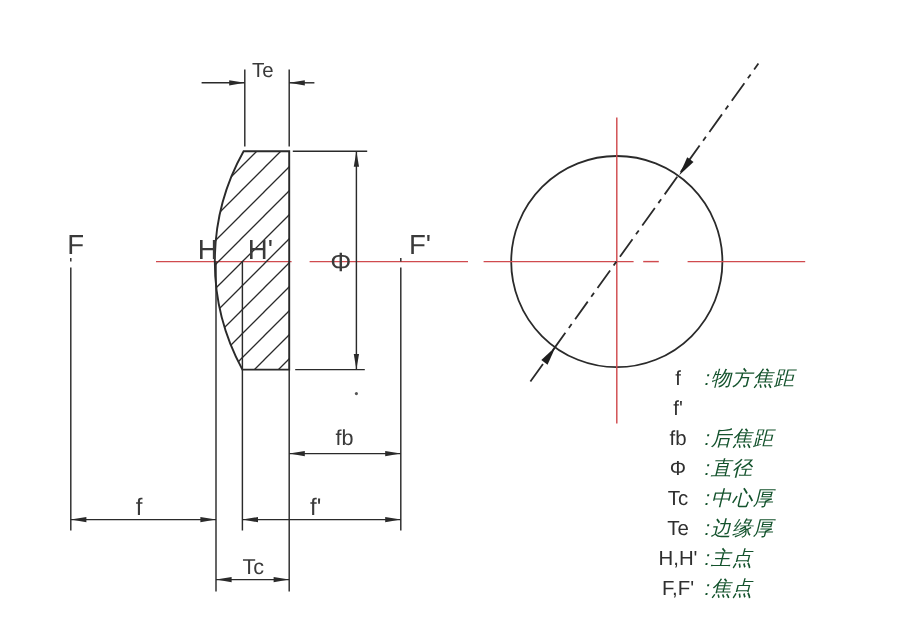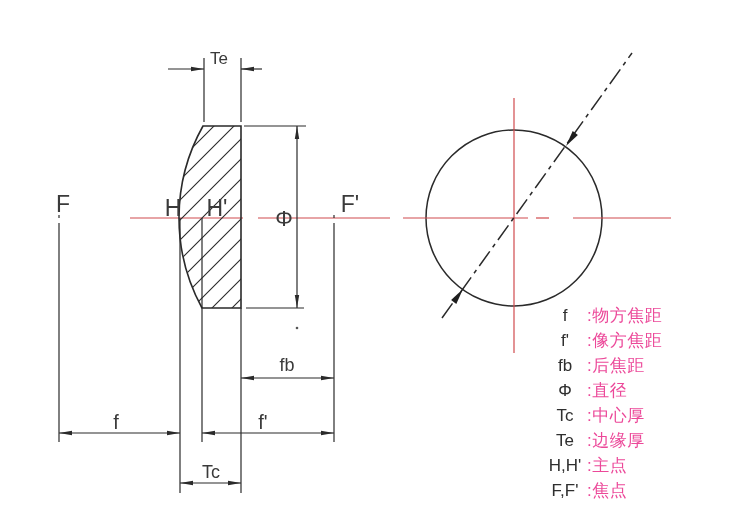--- a/index.html
+++ b/index.html
@@ -2,21 +2,21 @@
 <html><head>
 <meta charset="utf-8">
 <style>
   html,body{margin:0;padding:0;background:#fff;}
   #stage{position:relative;width:748px;height:532px;background:#ffffff;overflow:hidden;
          font-family:"Liberation Sans","DejaVu Sans",sans-serif;}
   #drawing{position:absolute;left:0;top:0;}
   .legend{position:absolute;left:543px;top:303px;color:#333;}
   .lg-row{display:flex;height:25px;align-items:center;font-size:17px;line-height:25px;}
   .lg-sym{width:44px;text-align:center;white-space:pre;color:#2f2f2f;}
-  .lg-desc{white-space:pre;color:#ec4899;letter-spacing:0.5px;}
+  .lg-desc{white-space:pre;color:#14532d;letter-spacing:0.5px;font-style:italic;}
   svg text{fill:#3a3a3a;}
 </style>
 </head>
 <body>
 
 <div id="stage">
 
   <svg id="drawing" width="748" height="532" viewBox="0 0 748 532">
     <defs>
       <pattern id="hatch" patternUnits="userSpaceOnUse" width="20" height="20">
@@ -116,21 +116,20 @@
     </g>
   </svg>
 
   <div class="legend">
     <div class="lg-row">
       <span class="lg-sym">f</span>
       <span class="lg-desc">:物方焦距</span>
     </div>
     <div class="lg-row">
       <span class="lg-sym">f'</span>
-      <span class="lg-desc">:像方焦距</span>
     </div>
     <div class="lg-row">
       <span class="lg-sym">fb</span>
       <span class="lg-desc">:后焦距</span>
     </div>
     <div class="lg-row">
       <span class="lg-sym">Φ</span>
       <span class="lg-desc">:直径</span>
     </div>
     <div class="lg-row">

